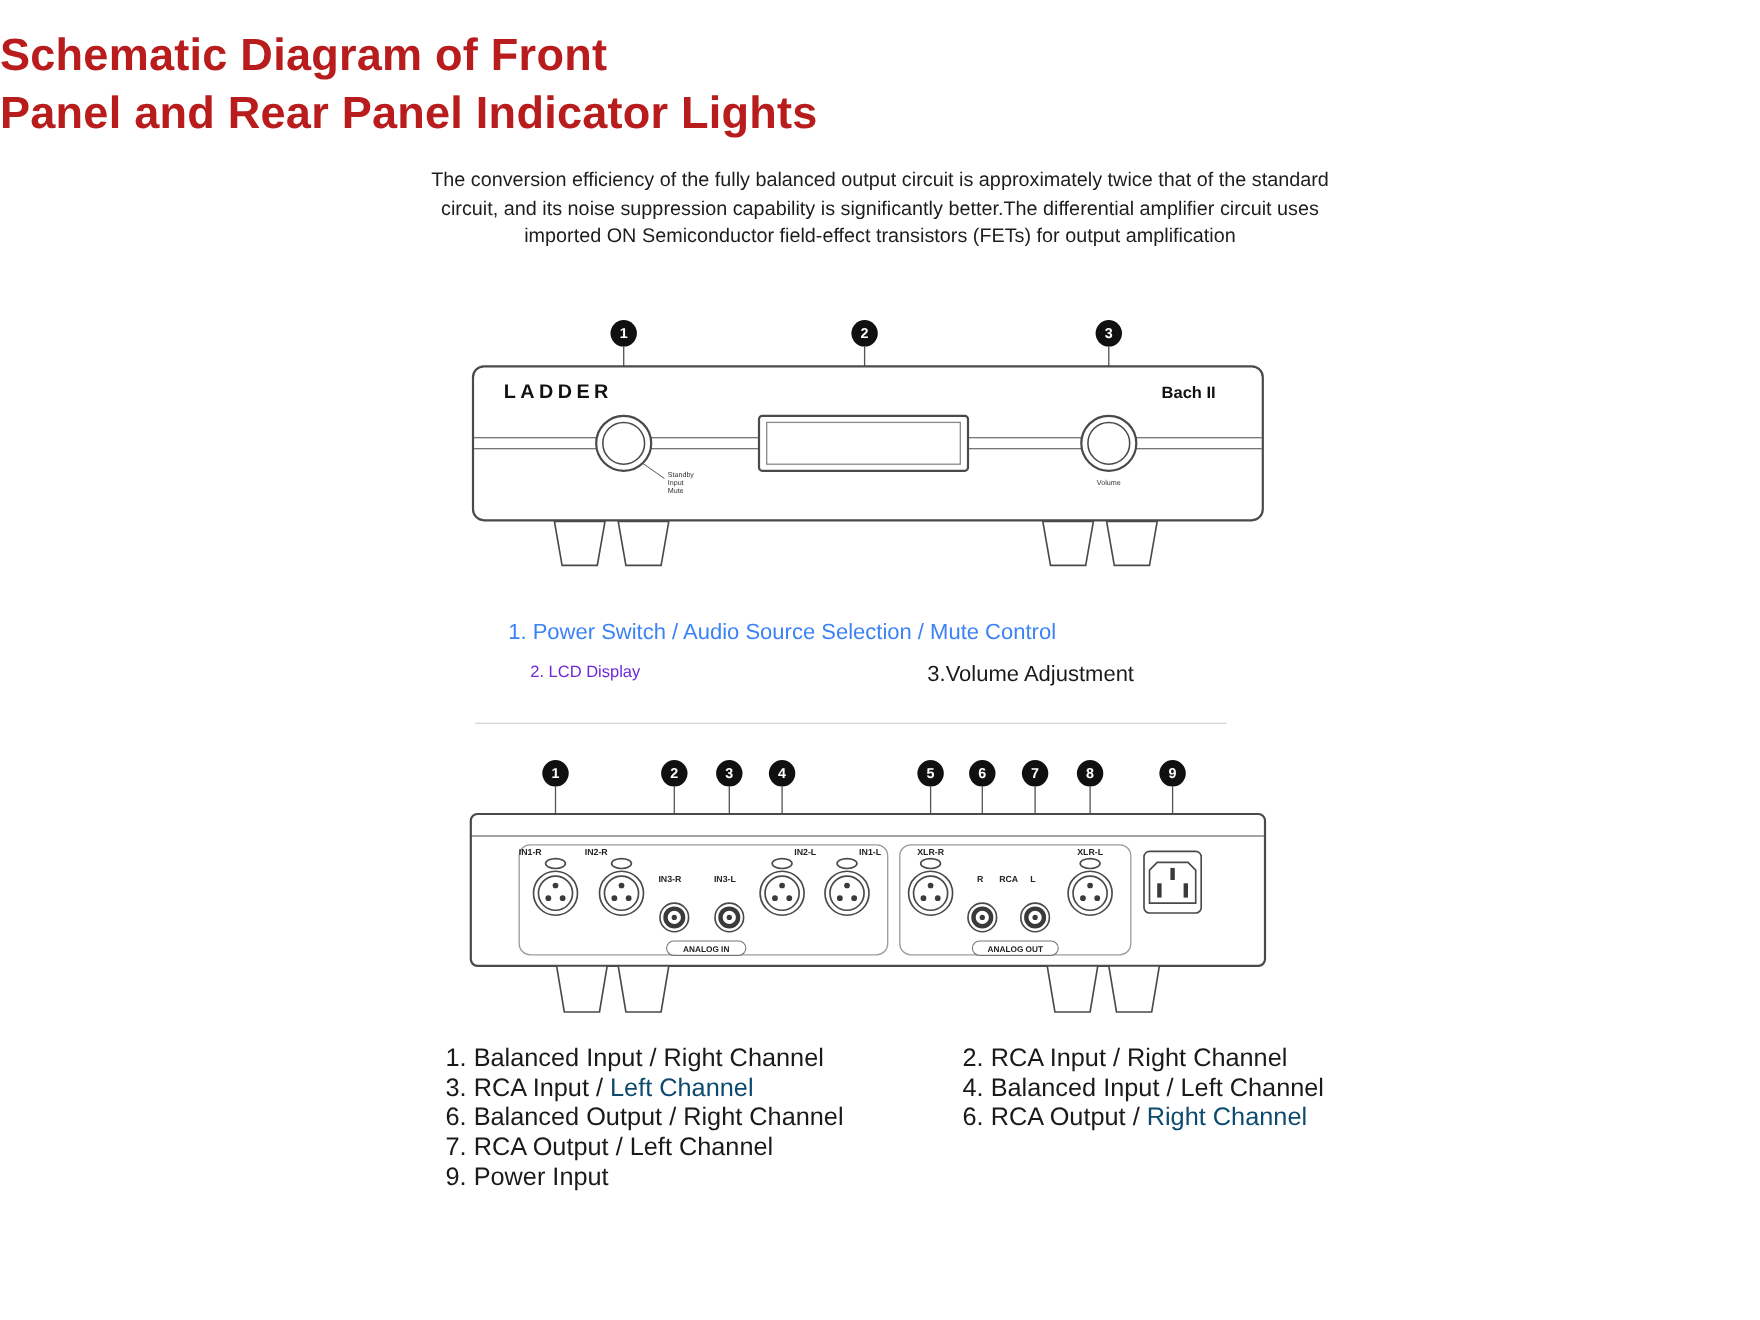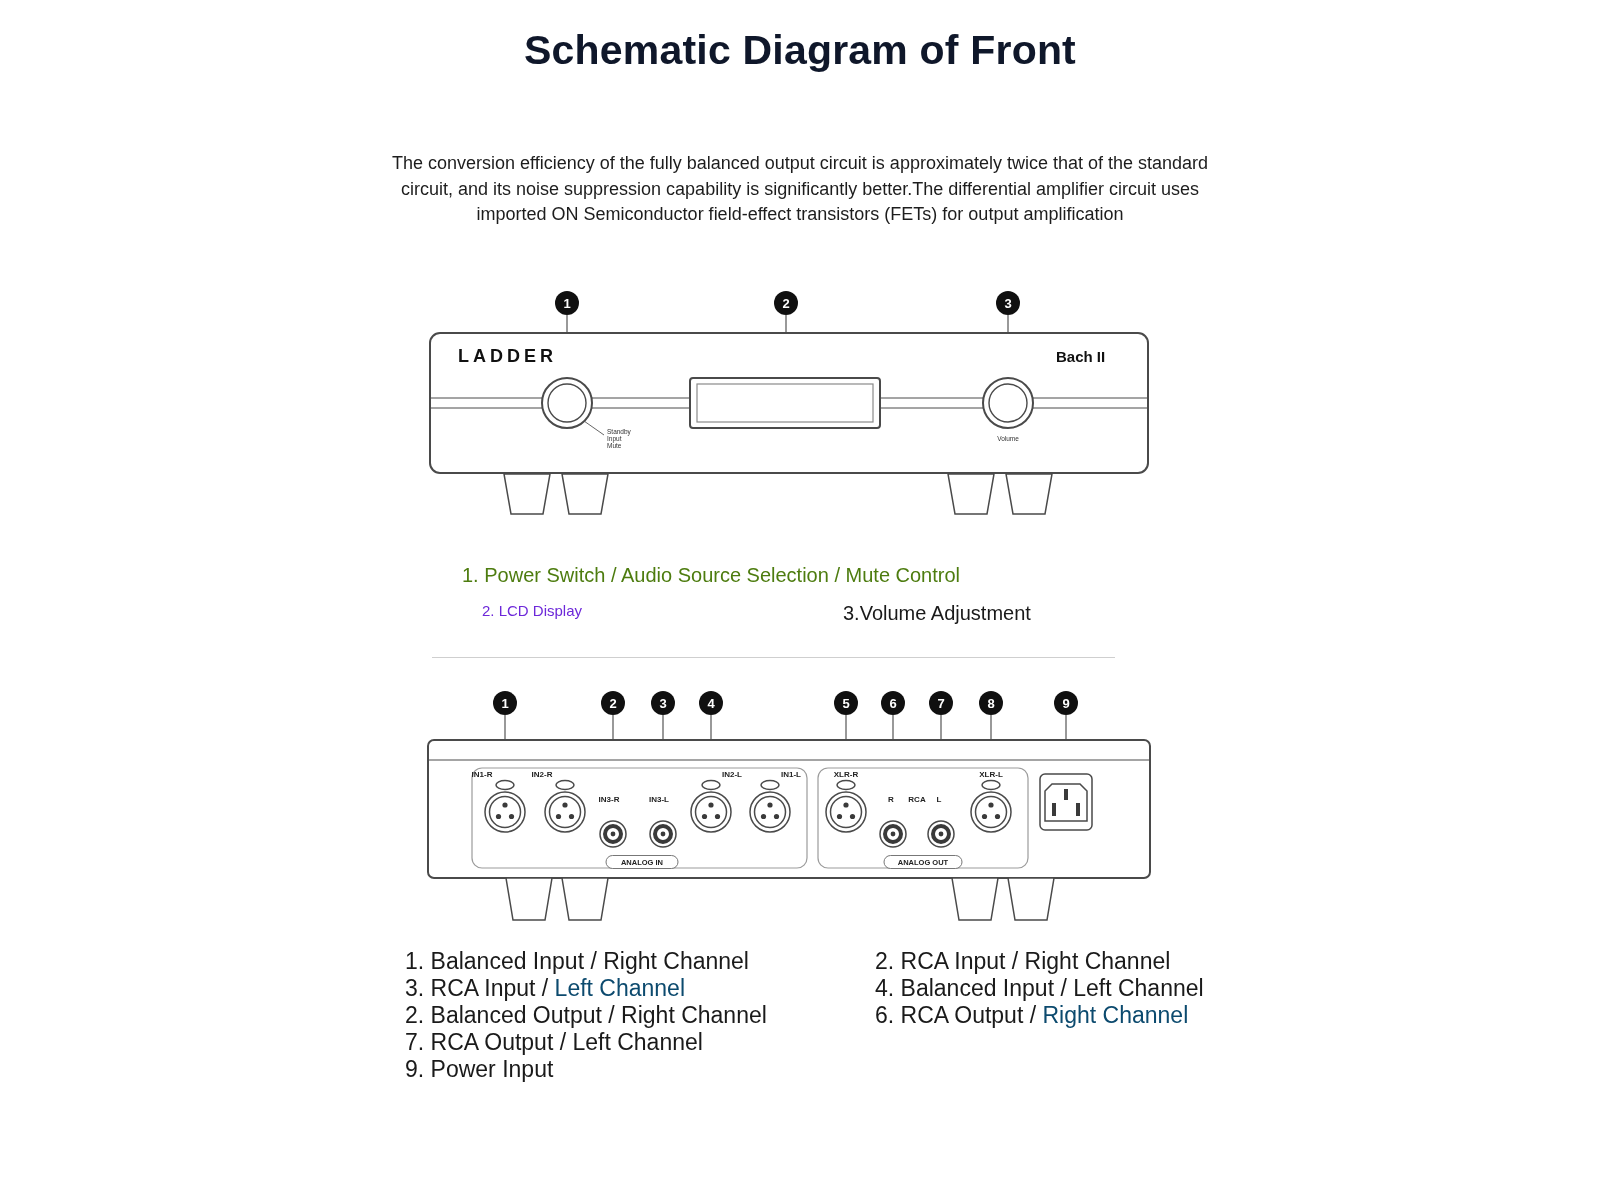--- a/index.html
+++ b/index.html
@@ -1,21 +1,21 @@
 <!DOCTYPE html>
 <html><head>
 <meta charset="utf-8">
 <style>
   * { margin:0; padding:0; box-sizing:border-box; }
   html,body { background:#ffffff; }
   body { font-family:"Liberation Sans", sans-serif; color:#111; }
   .page { position:relative; width:1600px; height:1200px; background:#ffffff; overflow:hidden; margin:0 auto; }
 
-  .title { position:absolute; top:24px; left:0; width:100%; text-align:center;
-           font-size:41px; font-weight:800; line-height:1.28; color:#0f172a; letter-spacing:.2px; }
+  .title { position:absolute; top:24px; left:0; width:100%; 
+           font-size:41px; font-weight:800; line-height:1.28; color:#b91c1c; letter-spacing:.2px; }
   .desc  { position:absolute; top:151px; left:50%; transform:translateX(-50%);
            width:852px; text-align:center; font-size:18px; line-height:1.42; color:#1d1d1d; }
 
   .front-svg { position:absolute; left:400px; top:288px; }
   .rear-svg  { position:absolute; left:400px; top:690px; }
 
   svg text { font-family:"Liberation Sans", sans-serif; }
   .badge     { fill:#101010; }
   .badge-num { fill:#ffffff; font-size:13px; font-weight:bold; text-anchor:middle; }
   .leader  { stroke:#555; stroke-width:1.2; fill:none; }
@@ -33,39 +33,40 @@
   .pointer { stroke:#555; stroke-width:.9; }
   .foot  { fill:#ffffff; stroke:#4a4a4a; stroke-width:1.5; }
   .conn  { fill:#ffffff; stroke:#4a4a4a; stroke-width:1.5; }
   .pin   { fill:#3a3a3a; }
   .rca-ring { fill:#ffffff; stroke:#3a3a3a; stroke-width:4; }
   .pin-rect { fill:#3a3a3a; }
   .conn-label { font-size:8px; fill:#222; text-anchor:middle; font-weight:600; }
   .tag      { fill:#ffffff; stroke:#777; stroke-width:1; }
   .tag-text { font-size:7.5px; fill:#222; text-anchor:middle; font-weight:600; }
 
-  .front-legend-1 { position:absolute; left:462px; top:564px; font-size:20px; color:#4d7c0f; }
+  .front-legend-1 { position:absolute; left:462px; top:564px; font-size:20px; color:#3b82f6; }
   .front-legend-2 { position:absolute; left:482px; top:602px; font-size:15px; color:#6d28d9; }
   .front-legend-3 { position:absolute; left:843px; top:602px; font-size:20px; color:#1a1a1a;text-align:right; }
 
   .divider { position:absolute; left:432px; top:657px; width:683px; height:1px; background:#cfcfcf; }
 
   .rear-legend-col { position:absolute; top:948px; display:flex; flex-direction:column; gap:0;
                      font-size:23px; line-height:27px; color:#1a1a1a; }
   .col-left  { left:405px; }
   .col-right { left:875px; }
   .muted { color:#0c4a6e; }
 </style>
 </head>
 <body>
 
 <div class="page">
 
   <div class="title">
     <div>Schematic Diagram of Front</div>
+    <div>Panel and Rear Panel Indicator Lights</div>
   </div>
 
   <div class="desc">The conversion efficiency of the fully balanced output circuit is approximately twice that of the standard circuit, and its noise suppression capability is significantly better.The differential amplifier circuit uses imported ON Semiconductor field-effect transistors (FETs) for output amplification</div>
 
   <svg class="front-svg" width="780" height="250" viewBox="0 0 780 250">
 
     <g>
       <line class="leader" x1="167" y1="27" x2="167" y2="91"></line>
       <line class="leader" x1="386" y1="27" x2="386" y2="90"></line>
       <line class="leader" x1="608" y1="27" x2="608" y2="91"></line>
@@ -295,21 +296,21 @@
     </g>
     <g>
       <circle class="badge" cx="666" cy="13" r="12"></circle>
       <text class="badge-num" x="666" y="17.5">9</text>
     </g>
   </svg>
 
   <div class="rear-legend-col col-left">
     <div class="legend-row"><span>1. Balanced Input / Right Channel</span><span class="muted"></span></div>
     <div class="legend-row"><span>3. RCA Input /</span><span class="muted"> Left Channel</span></div>
-    <div class="legend-row"><span>2. Balanced Output / Right Channel</span><span class="muted"></span></div>
+    <div class="legend-row"><span>6. Balanced Output / Right Channel</span><span class="muted"></span></div>
     <div class="legend-row"><span>7. RCA Output / Left Channel</span><span class="muted"></span></div>
     <div class="legend-row"><span>9. Power Input</span><span class="muted"></span></div>
   </div>
   <div class="rear-legend-col col-right">
     <div class="legend-row"><span>2. RCA Input / Right Channel</span><span class="muted"></span></div>
     <div class="legend-row"><span>4. Balanced Input / Left Channel</span><span class="muted"></span></div>
     <div class="legend-row"><span>6. RCA Output /</span><span class="muted"> Right Channel</span></div>
   </div>
 
 </div>

